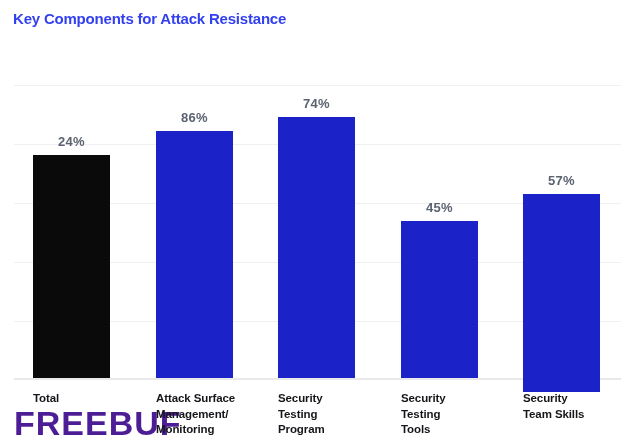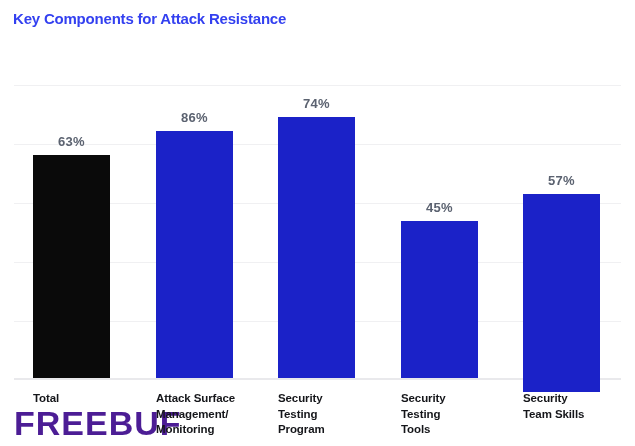--- a/index.html
+++ b/index.html
@@ -133,21 +133,21 @@
     <div class="gridline" style="top:298px"></div>
   </div>
 
   <div id="axis-baseline"></div>
 
   <div id="watermark">FREEBUF</div>
 
   <div id="bars-layer">
 
     <div class="bar" style="left:33px; top:0; height:378px;">
-      <div class="value-label" style="bottom:229px;">63%</div>
+      <div class="value-label" style="bottom:229px;">24%</div>
       <div class="bar-inner" style="height:223px; background:#0A0A0A;"></div>
     </div>
 
     <div class="bar" style="left:156px; top:0; height:378px;">
       <div class="value-label" style="bottom:253px;">86%</div>
       <div class="bar-inner" style="height:247px; background:#1B22C8;"></div>
     </div>
 
     <div class="bar" style="left:278px; top:0; height:378px;border-radius:17px;">
       <div class="value-label" style="bottom:267px;">74%</div>

